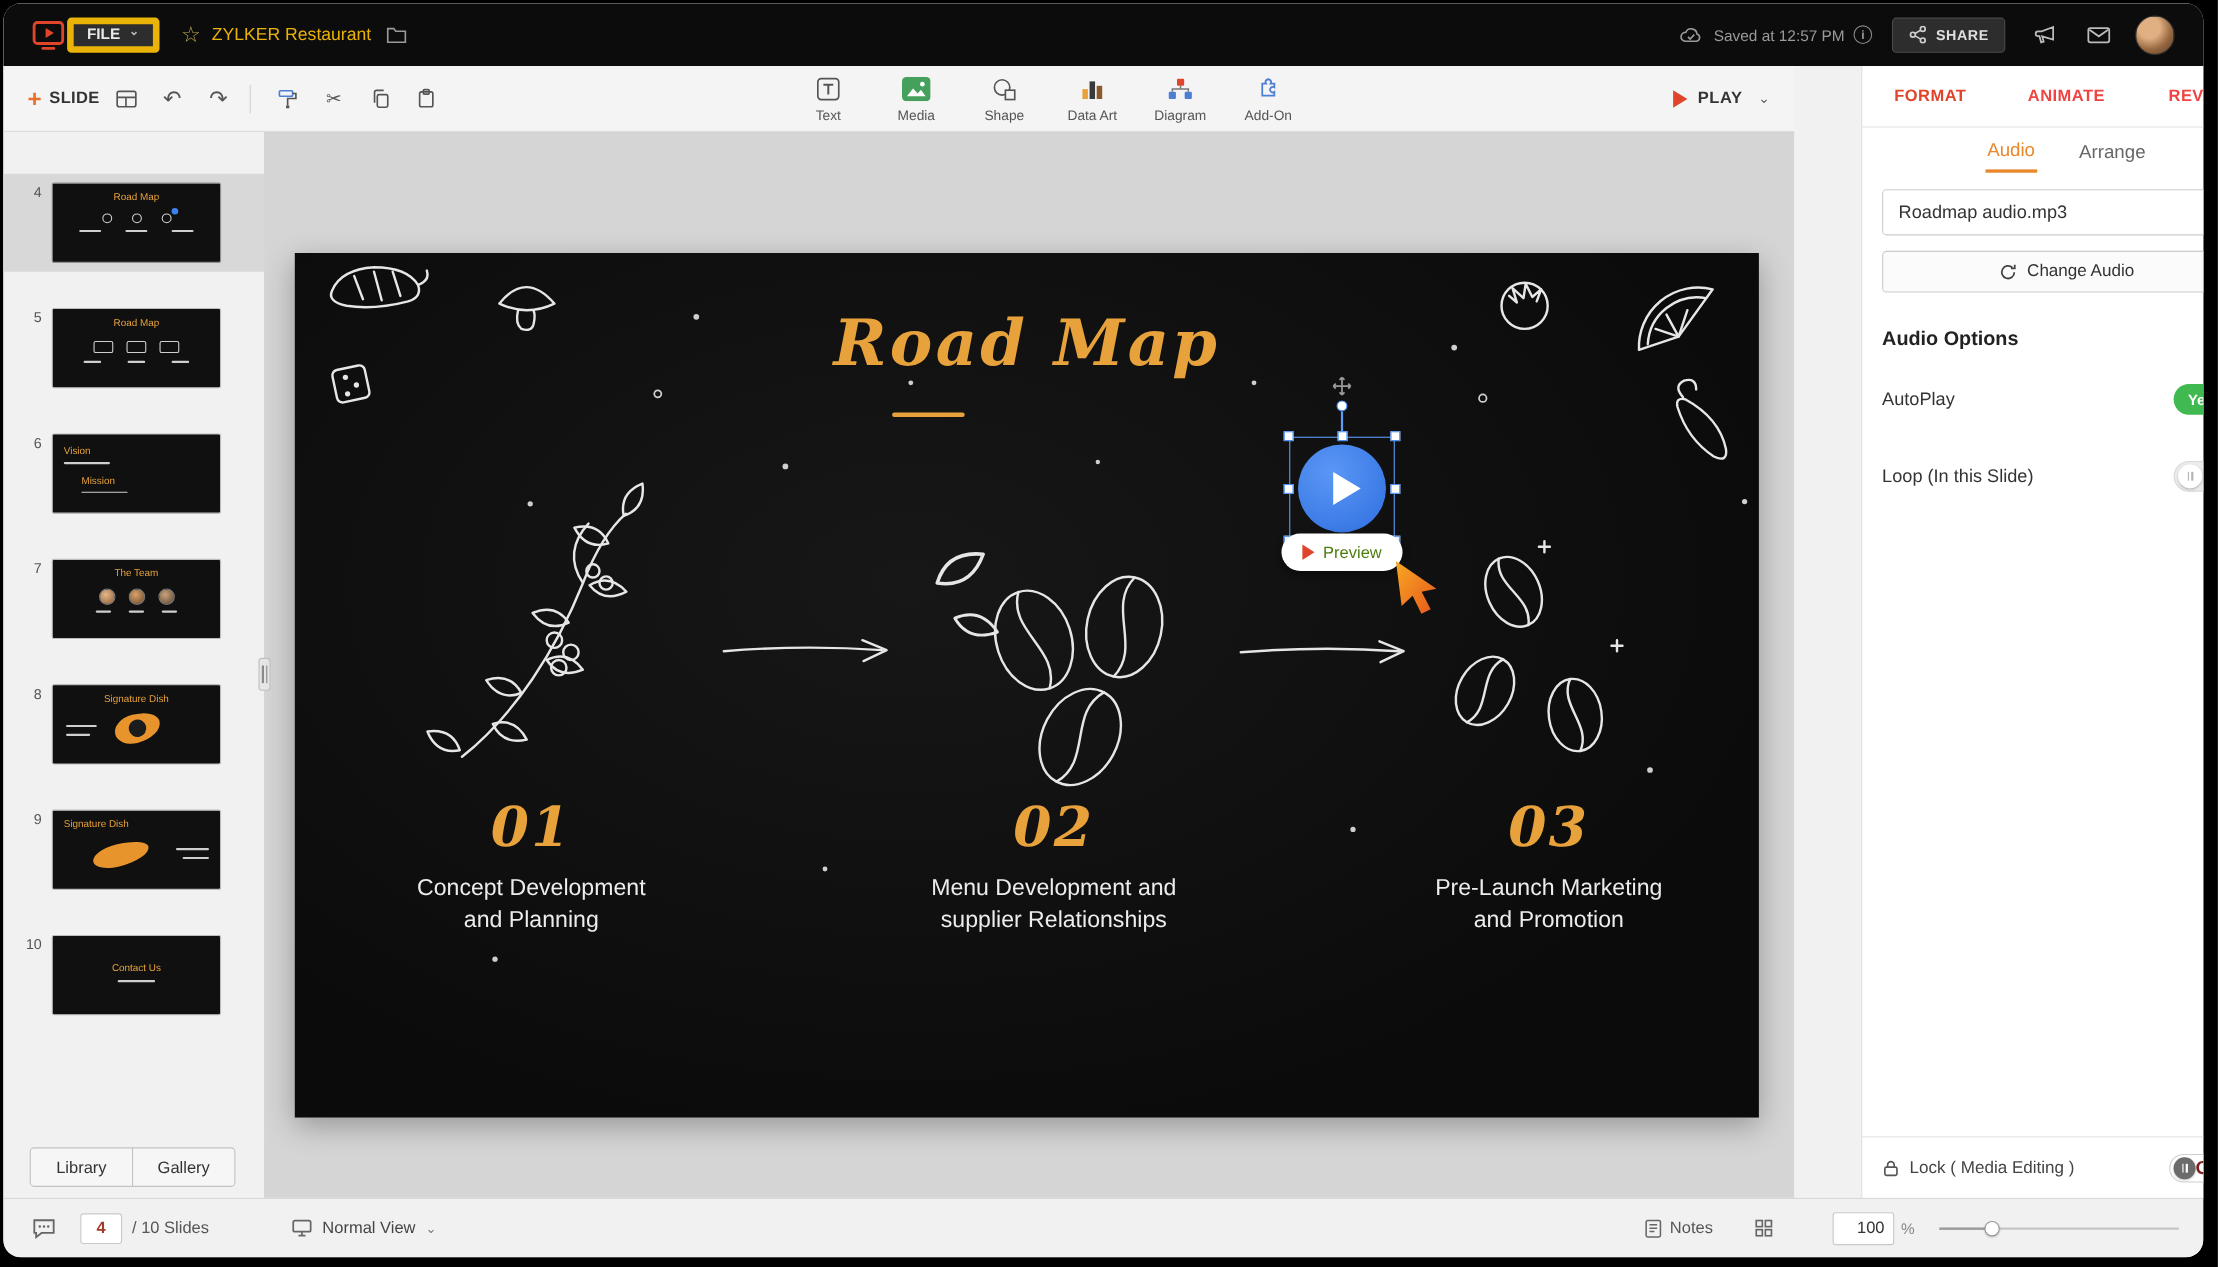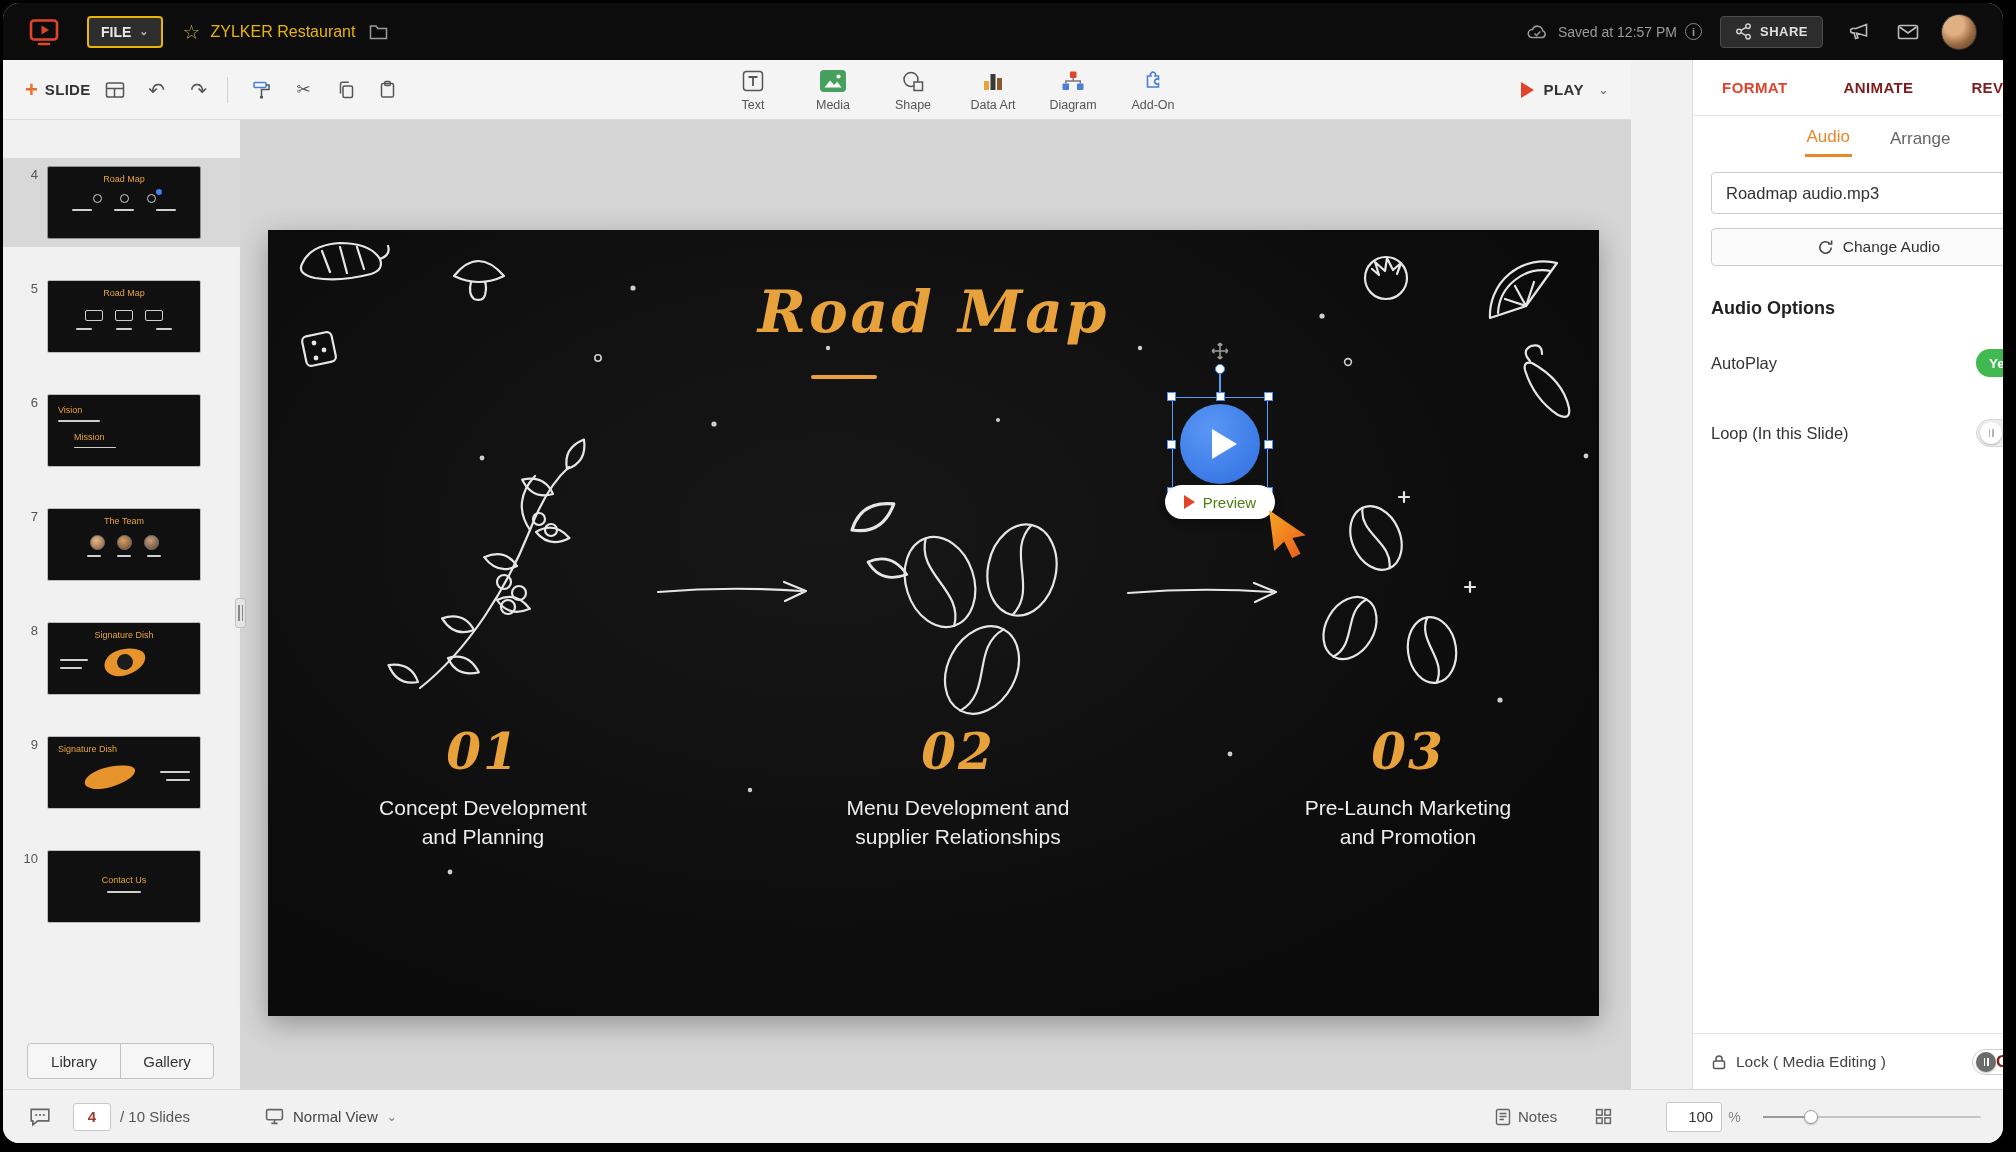--- a/index.html
+++ b/index.html
@@ -2,21 +2,21 @@
 <html><head>
 <meta charset="utf-8">
 <style>
   * { margin:0; padding:0; box-sizing:border-box; }
   html,body { width:2016px; height:1152px; background:#000; font-family:"Liberation Sans",sans-serif; overflow:hidden; }
   .window { position:absolute; top:3px; left:3px; width:2000px; height:1140px; border-radius:16px; overflow:hidden; background:#f1f1f1; }
 
   
   .topbar { position:absolute; top:0; left:0; right:0; height:57px; background:#0c0c0c; display:flex; align-items:center; padding:0 26px; }
   .logo { width:30px; height:30px; flex:0 0 auto; cursor:pointer; }
-  .file-btn { margin-left:28px; height:32px; background:#2d2d2d; border:2px solid #eab308; border-radius:4px; color:#e8e8e8; font-size:14px; font-weight:bold; display:flex; align-items:center; gap:8px; padding:0 12px; cursor:pointer; font-family:inherit; }
+  .file-btn { margin-left:2px; height:32px; background:#2d2d2d; border:6px solid #eab308; border-radius:4px; color:#e8e8e8; font-size:14px; font-weight:bold; display:flex; align-items:flex-start; gap:8px; padding:0 12px; cursor:pointer; font-family:inherit; }
   .file-btn .chev { font-size:11px; color:#bbb; }
   .star { margin-left:20px; color:#b9a44c; font-size:20px; line-height:1; cursor:pointer; }
   .doc-title { margin-left:10px; color:#eab308; font-size:16px; }
   .tb-icon { margin-left:14px; display:flex; align-items:center; color:#aaa; cursor:pointer; }
   .spacer { flex:1; }
   .saved { margin-left:10px; color:#9a9a9a; font-size:14px; }
   .info-i { margin-left:8px; width:17px; height:17px; border:1.4px solid #8a8a8a; border-radius:50%; color:#9a9a9a; font-size:11px; display:flex; align-items:center; justify-content:center; font-weight:bold; }
   .share-btn { margin-left:18px; height:32px; background:#2d2d2d; border:1px solid #4a4a4a; border-radius:4px; color:#e0e0e0; font-size:13px; font-weight:bold; letter-spacing:.5px; display:flex; align-items:center; gap:8px; padding:0 14px; cursor:pointer; font-family:inherit; }
   .topbar .far { margin-left:26px; }
   .avatar { margin-left:22px; width:36px; height:36px; border-radius:50%; background:radial-gradient(circle at 35% 30%, #e0b083 0 30%, #9a6a42 60%, #5a3a22 100%); border:1px solid #333; cursor:pointer; }
@@ -90,21 +90,21 @@
   .rot-hdl { position:absolute; left:50%; top:-34px; width:10px; height:10px; margin-left:-5px; border-radius:50%; background:#fff; border:1.6px solid #4a90f5; cursor:grab; }
   .rot-cross { position:absolute; left:50%; top:-56px; margin-left:-9px; color:#9a9a9a; }
   .preview-btn { position:absolute; left:897px; top:255px; width:110px; height:34px; border-radius:17px; background:#fff; box-shadow:0 3px 8px rgba(0,0,0,.4); display:flex; align-items:center; justify-content:center; gap:8px; cursor:pointer; z-index:3; }
   .pv-tri { width:0; height:0; border-top:7px solid transparent; border-bottom:7px solid transparent; border-left:11px solid #e0452c; }
   .preview-btn span { font-size:15px; color:#4d7c0f; }
   .cursor-svg { position:absolute; left:995px; top:278px; z-index:4; }
 
   
   .fpanel { position:absolute; top:57px; left:1689px; width:372px; height:1029px; background:#fff; border-left:1px solid #ddd; display:flex; flex-direction:column; }
   .panel-tabs { height:56px; display:flex; border-bottom:1px solid #e4e4e4; flex:0 0 auto; }
-  .ptab { flex:1; display:flex; align-items:center; justify-content:center; font-size:15px; font-weight:bold; letter-spacing:.4px; color:#7f1d1d; cursor:pointer; }
+  .ptab { flex:1; display:flex; align-items:center; justify-content:center; font-size:15px; font-weight:bold; letter-spacing:.4px; color:#ef4444; cursor:pointer; }
   .ptab.active { color:#e0452c; }
   .sub-tabs { height:48px; display:flex; align-items:center; justify-content:center; gap:36px; flex:0 0 auto; }
   .stab { font-size:17px; color:#666; padding:4px 2px 7px; cursor:pointer; }
   .stab.active { color:#e8872b; border-bottom:3px solid #e8872b; }
   .panel-body { padding:8px 18px 0; flex:1; }
   .audio-file { height:42px; border:1px solid #ccc; border-radius:4px; padding:0 14px; display:flex; align-items:center; font-size:16.5px; color:#333; cursor:text; background:#fff; }
   .change-audio { margin-top:14px; width:100%; height:38px; border:1px solid #ccc; border-radius:4px; background:#fbfbfb; display:flex; align-items:center; justify-content:center; gap:9px; font-size:15.5px; color:#333; cursor:pointer; font-family:inherit; }
   .opt-head { margin-top:32px; font-size:18px; color:#222; }
   .opt-row { margin-top:30px; display:flex; align-items:center; justify-content:space-between; }
   .opt-row .olbl { font-size:16.5px; color:#333; }

